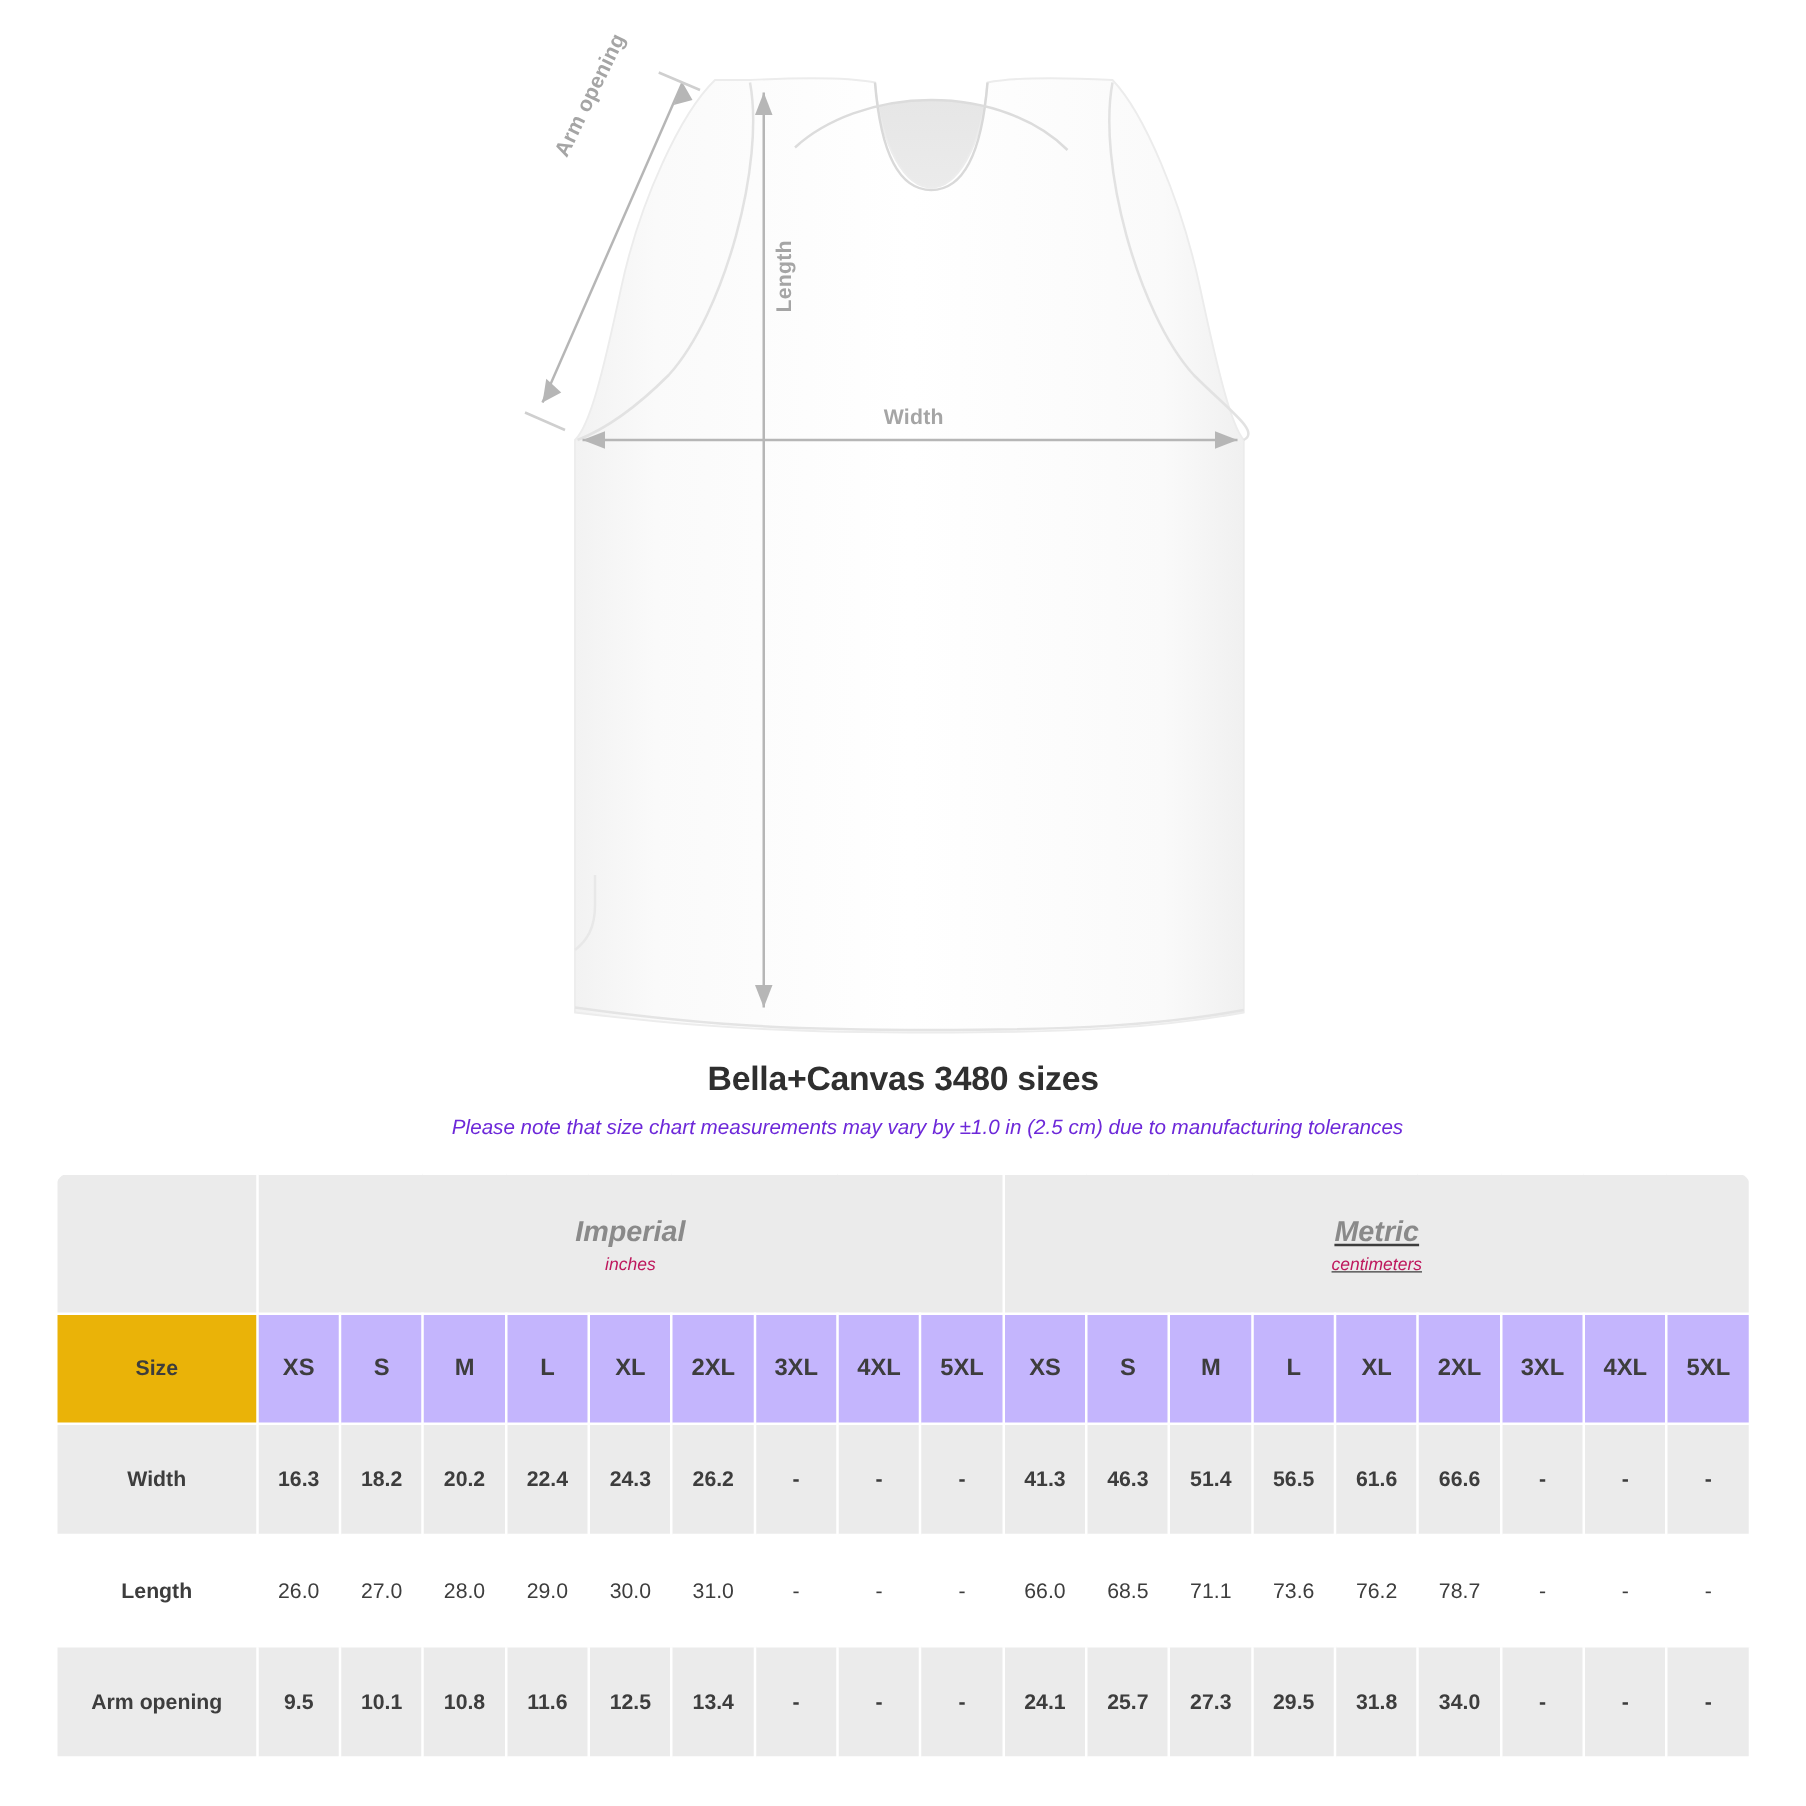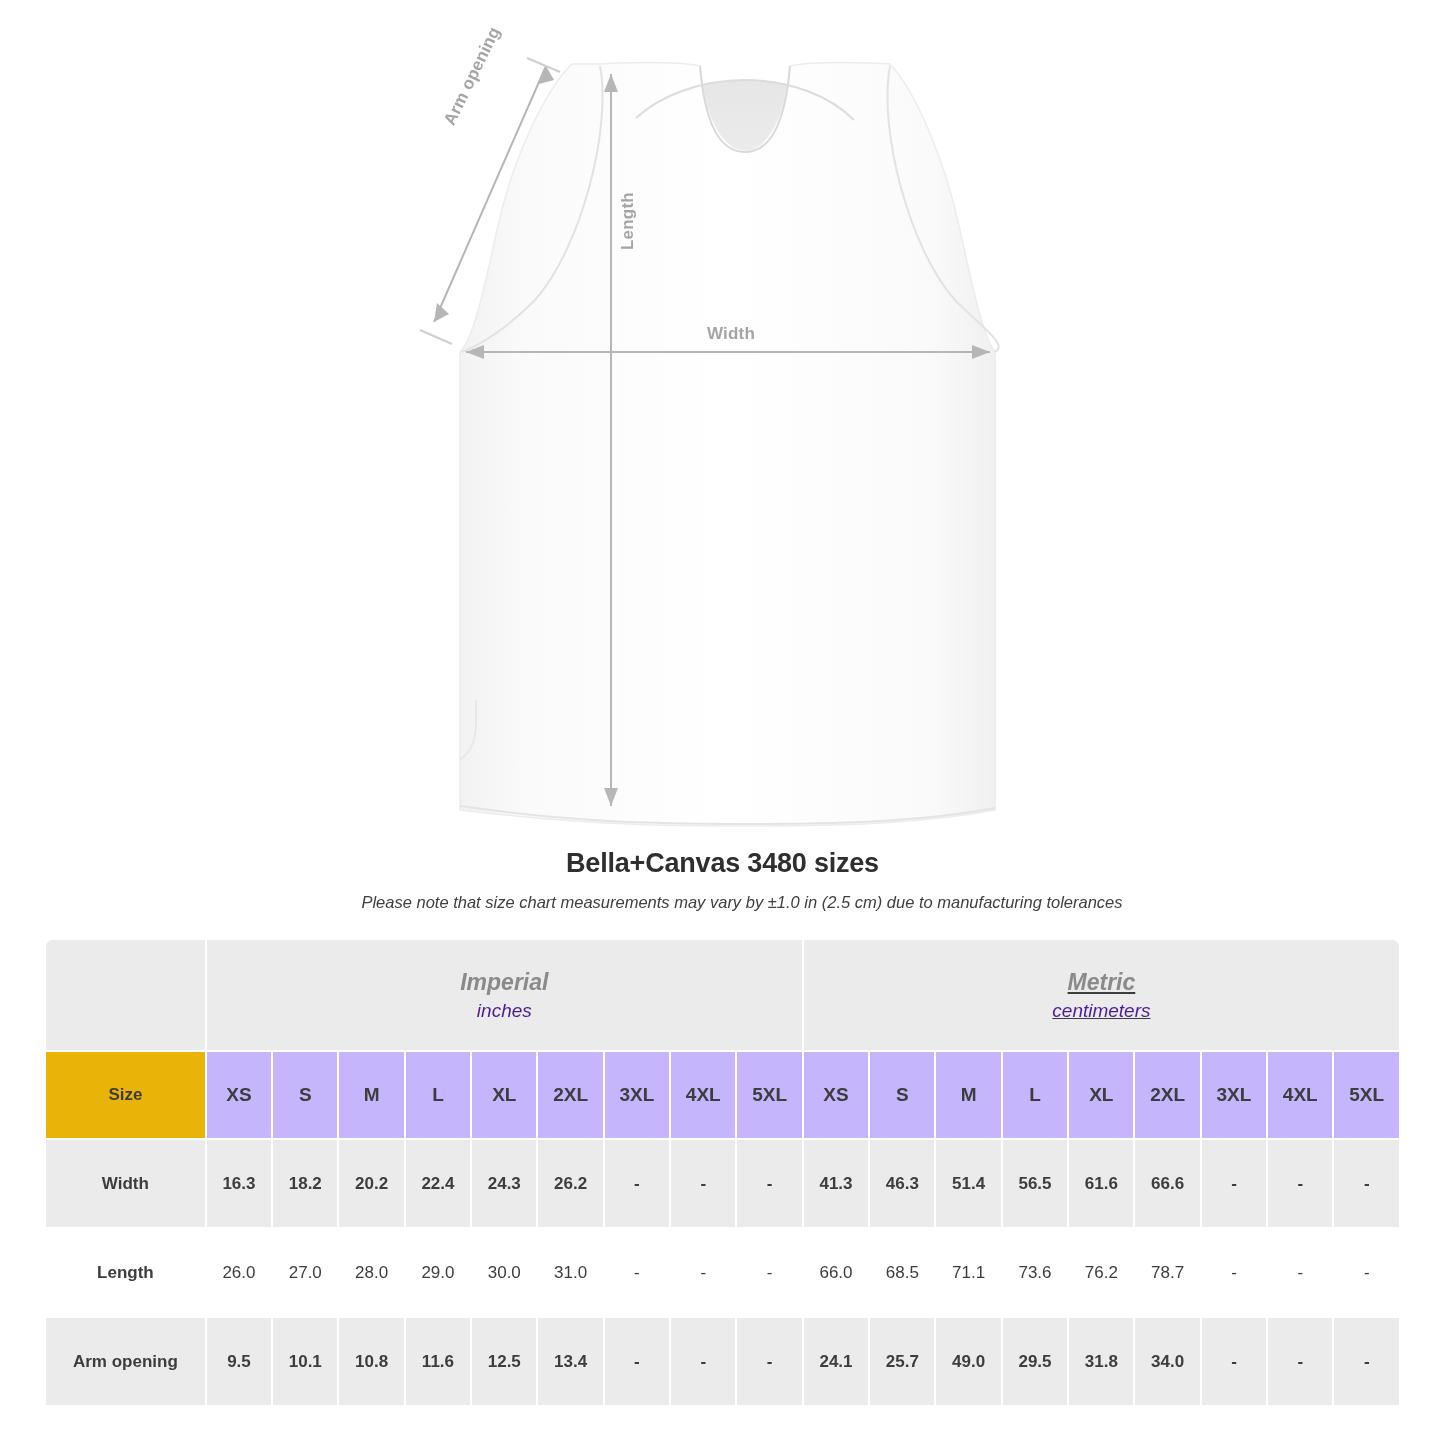--- a/index.html
+++ b/index.html
@@ -65,21 +65,21 @@
   .chart-title {
     font-size: 27px;
     font-weight: bold;
     color: #2f2f2f;
     letter-spacing: -0.2px;
   }
   .chart-note {
     margin-top: 14px;
     font-size: 16.5px;
     font-style: italic;
-    color: #404040;
+    color: #6d28d9;
     padding-left: 39px;
   }
 
   
   .table-wrap {
     margin: 26px 44px 0 44px;
   }
   table.size-table {
     width: 1357px;
     border-collapse: collapse;
@@ -96,23 +96,23 @@
     padding: 0;
   }
   .unit-name {
     font-size: 23px;
     font-style: italic;
     font-weight: bold;
     color: #8a8a8a;
     line-height: 1.25;
   }
   .unit-sub {
-    font-size: 19px;
+    font-size: 14px;
     font-style: italic;
-    color: #4c1d95;
+    color: #be185d;
     margin-top: 4px;
   }
   .unit-head td.corner {
     background: #ebebeb;
   }
   .hdr-row td {
     background: #c4b5fd;
     height: 84px;
     font-size: 19px;
     font-weight: bold;
@@ -333,21 +333,21 @@
           <td>10.1</td>
           <td>10.8</td>
           <td>11.6</td>
           <td>12.5</td>
           <td>13.4</td>
           <td>-</td>
           <td>-</td>
           <td>-</td>
           <td>24.1</td>
           <td>25.7</td>
-          <td>49.0</td>
+          <td>27.3</td>
           <td>29.5</td>
           <td>31.8</td>
           <td>34.0</td>
           <td>-</td>
           <td>-</td>
           <td>-</td>
         </tr>
       </tbody>
     </table>
   </div>

